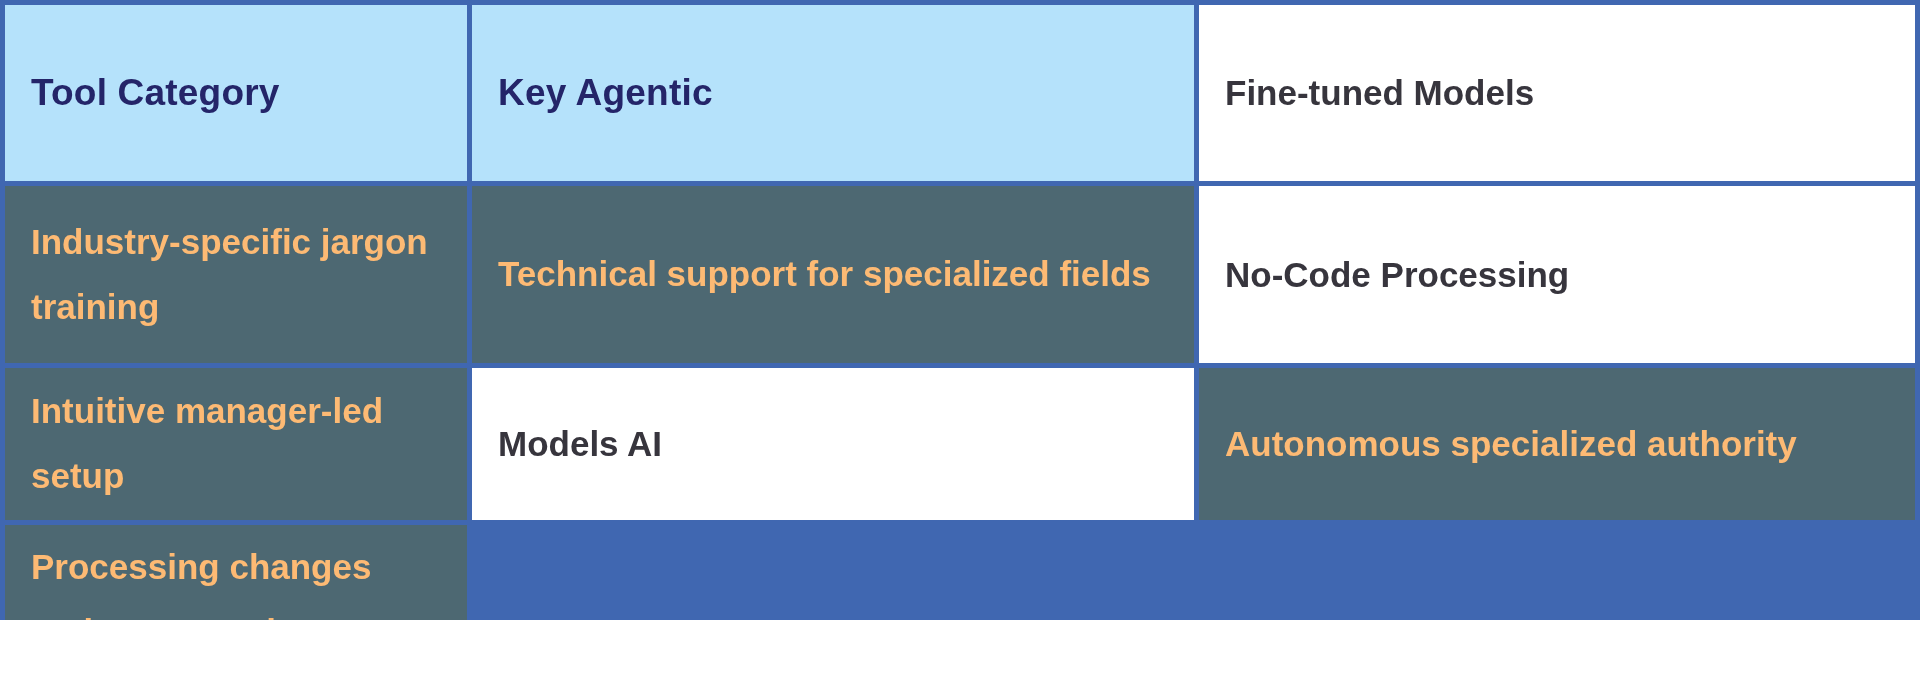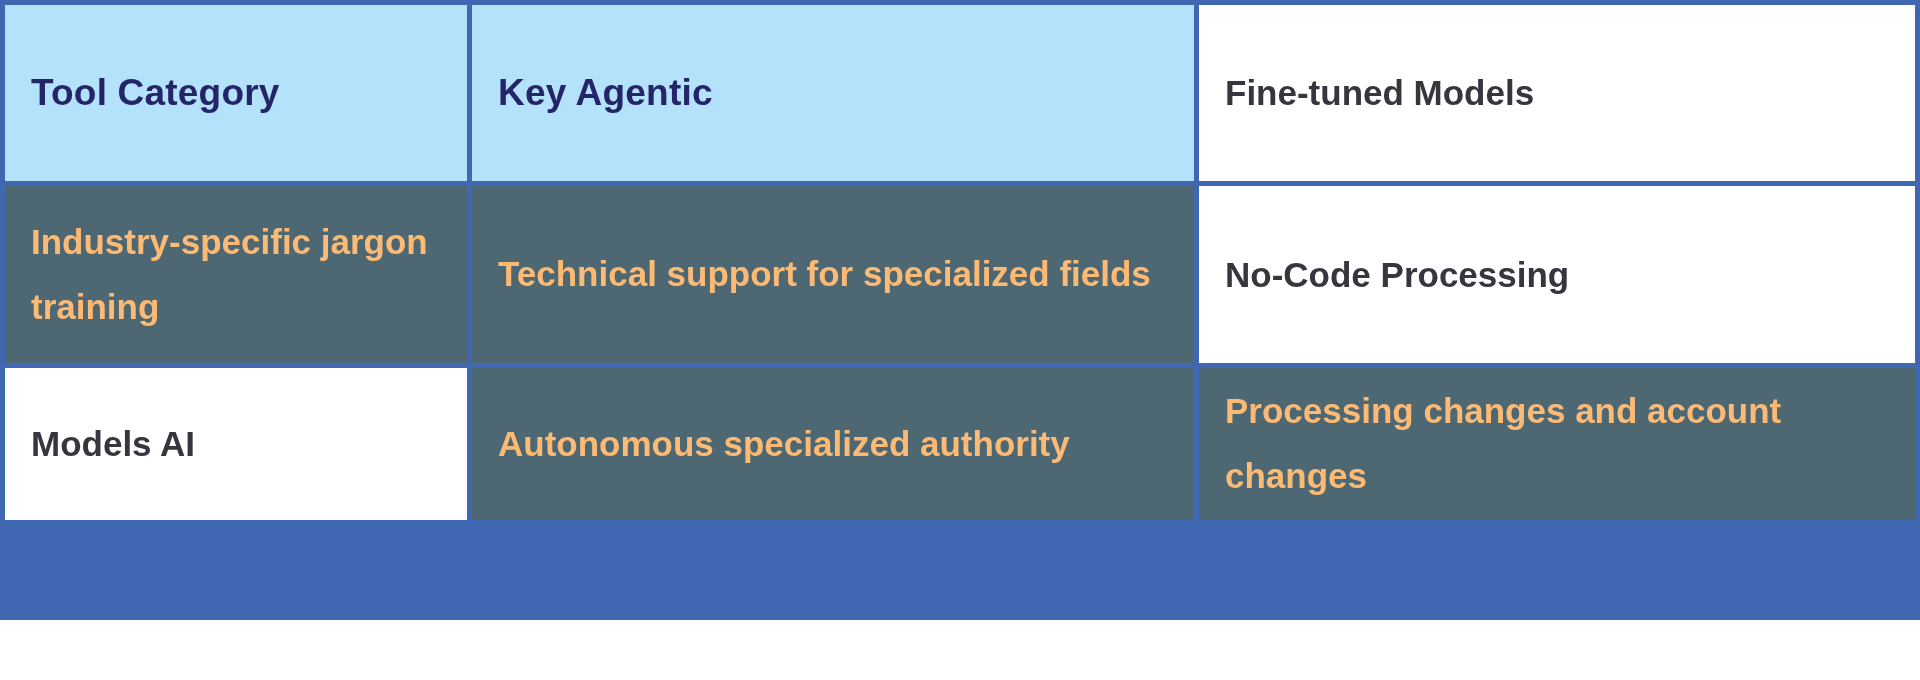--- a/index.html
+++ b/index.html
@@ -71,20 +71,23 @@
     <div class="cell dark">
       <span>Industry-specific jargon training</span>
     </div>
     <div class="cell dark">
       <span>Technical support for specialized fields</span>
     </div>
 
     <div class="cell light">
       <span>No-Code Processing</span>
     </div>
+    <div class="cell dark">
+      <span>Intuitive manager-led setup</span>
+    </div>
 
     <div class="cell light">
       <span>Models AI</span>
     </div>
     <div class="cell dark">
       <span>Autonomous specialized authority</span>
     </div>
     <div class="cell dark">
       <span>Processing changes and account changes</span>
     </div>

